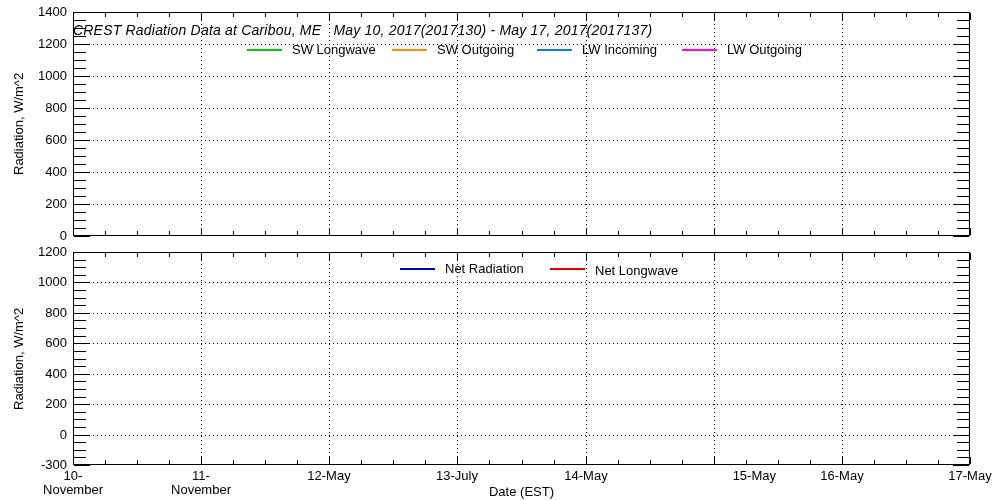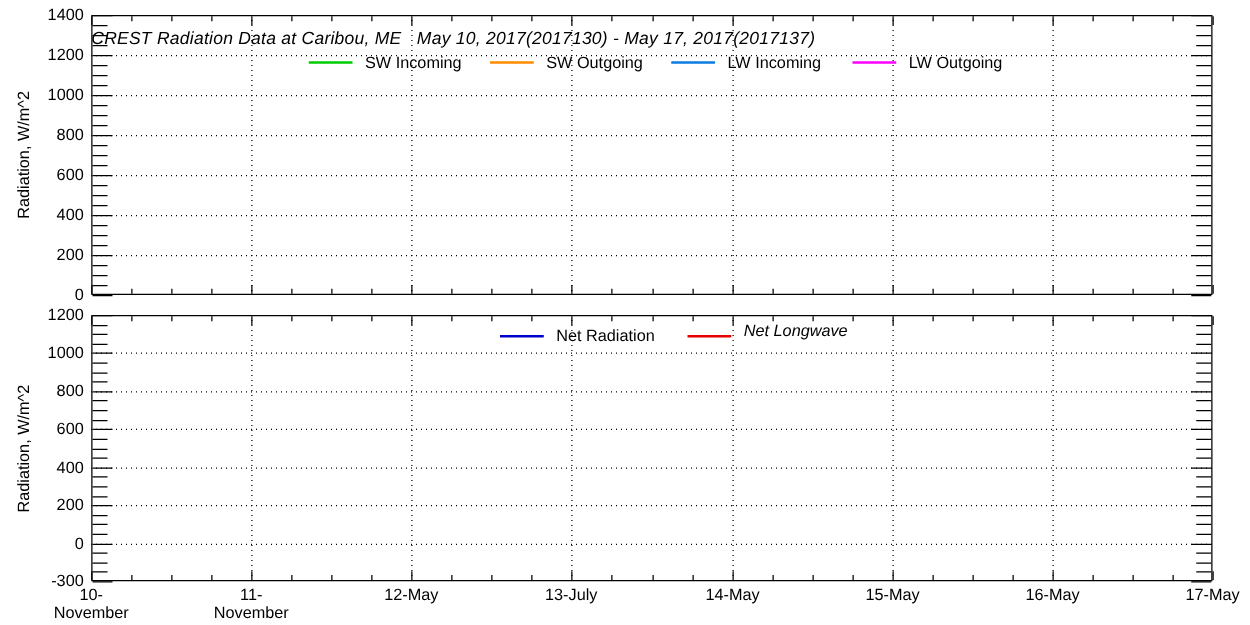--- a/index.html
+++ b/index.html
@@ -29,20 +29,21 @@
   .legend-line { position:absolute; height:2px; }
   .legend-label { position:absolute; font-size:13px; line-height:14px; white-space:nowrap; }
 </style>
 </head>
 <body>
 
 <div class="figure" id="figure">
   <div class="chart-title">CREST Radiation Data at Caribou, ME   May 10, 2017(2017130) - May 17, 2017(2017137)</div>
   <div class="yaxis-title" id="yaxis-title-top" style="left:11px; top:12px; height:224px;">Radiation, W/m^2</div>
   <div class="yaxis-title" id="yaxis-title-bottom" style="left:11px; top:252px; height:213px;">Radiation, W/m^2</div>
+  <div class="xaxis-title">Date (EST)</div>
 <div class="plot-box" style="left: 73px; top: 12px; width: 897px; height: 224px;"></div>
     <div class="tick" style="left: 74px; top: 236px; width: 16px; height: 1px;"></div>
     <div class="tick" style="left: 953px; top: 236px; width: 16px; height: 1px;"></div>
     <div class="ytick-label" style="left: 11px; top: 229px; width: 56px;">0</div>
     <div class="hgrid" style="left: 73px; top: 204px; width: 897px;"></div>
     <div class="tick" style="left: 74px; top: 204px; width: 16px; height: 1px;"></div>
     <div class="tick" style="left: 953px; top: 204px; width: 16px; height: 1px;"></div>
     <div class="ytick-label" style="left: 11px; top: 197px; width: 56px;">200</div>
     <div class="hgrid" style="left: 73px; top: 172px; width: 897px;"></div>
     <div class="tick" style="left: 74px; top: 172px; width: 16px; height: 1px;"></div>
@@ -261,21 +262,21 @@
     <div class="tick" style="left: 457px; top: 253px; width: 1px; height: 7px;"></div>
     <div class="tick" style="left: 457px; top: 457px; width: 1px; height: 7px;"></div>
     <div class="xtick-label" style="left: 427px; top: 469px; width: 60px;">13-July</div>
     <div class="vgrid" style="left: 586px; top: 252px; height: 213px;"></div>
     <div class="tick" style="left: 586px; top: 253px; width: 1px; height: 7px;"></div>
     <div class="tick" style="left: 586px; top: 457px; width: 1px; height: 7px;"></div>
     <div class="xtick-label" style="left: 556px; top: 469px; width: 60px;">14-May</div>
     <div class="vgrid" style="left: 714px; top: 252px; height: 213px;"></div>
     <div class="tick" style="left: 714px; top: 253px; width: 1px; height: 7px;"></div>
     <div class="tick" style="left: 714px; top: 457px; width: 1px; height: 7px;"></div>
-    <div class="xtick-label" style="left: 684px; top: 469px; width: 60px;">15-May</div>
+    <div class="xtick-label" style="left: 716px; top: 469px; width: 60px; text-align: right;">15-May</div>
     <div class="vgrid" style="left: 842px; top: 252px; height: 213px;"></div>
     <div class="tick" style="left: 842px; top: 253px; width: 1px; height: 7px;"></div>
     <div class="tick" style="left: 842px; top: 457px; width: 1px; height: 7px;"></div>
     <div class="xtick-label" style="left: 812px; top: 469px; width: 60px;">16-May</div>
     <div class="tick" style="left: 970px; top: 253px; width: 1px; height: 7px;"></div>
     <div class="tick" style="left: 970px; top: 457px; width: 1px; height: 7px;"></div>
     <div class="xtick-label" style="left: 940px; top: 469px; width: 60px;">17-May</div>
     <div class="tick" style="left: 105px; top: 253px; width: 1px; height: 4px;"></div>
     <div class="tick" style="left: 105px; top: 460px; width: 1px; height: 4px;"></div>
     <div class="tick" style="left: 137px; top: 253px; width: 1px; height: 4px;"></div>
@@ -312,24 +313,24 @@
     <div class="tick" style="left: 778px; top: 460px; width: 1px; height: 4px;"></div>
     <div class="tick" style="left: 810px; top: 253px; width: 1px; height: 4px;"></div>
     <div class="tick" style="left: 810px; top: 460px; width: 1px; height: 4px;"></div>
     <div class="tick" style="left: 874px; top: 253px; width: 1px; height: 4px;"></div>
     <div class="tick" style="left: 874px; top: 460px; width: 1px; height: 4px;"></div>
     <div class="tick" style="left: 906px; top: 253px; width: 1px; height: 4px;"></div>
     <div class="tick" style="left: 906px; top: 460px; width: 1px; height: 4px;"></div>
     <div class="tick" style="left: 938px; top: 253px; width: 1px; height: 4px;"></div>
     <div class="tick" style="left: 938px; top: 460px; width: 1px; height: 4px;"></div>
     <div class="legend-line" style="left: 247px; top: 49px; width: 35px; background: rgb(0, 204, 0);"></div>
-    <div class="legend-label" style="left: 292px; top: 43px;">SW Incoming</div>
+    <div class="legend-label" style="left: 292px; top: 43px;">SW Longwave</div>
     <div class="legend-line" style="left: 392px; top: 49px; width: 35px; background: rgb(255, 140, 0);"></div>
     <div class="legend-label" style="left: 437px; top: 43px;">SW Outgoing</div>
     <div class="legend-line" style="left: 537px; top: 49px; width: 35px; background: rgb(13, 123, 224);"></div>
     <div class="legend-label" style="left: 582px; top: 43px;">LW Incoming</div>
     <div class="legend-line" style="left: 682px; top: 49px; width: 35px; background: rgb(255, 0, 255);"></div>
     <div class="legend-label" style="left: 727px; top: 43px;">LW Outgoing</div>
     <div class="legend-line" style="left: 400px; top: 268px; width: 35px; background: rgb(0, 0, 204);"></div>
     <div class="legend-label" style="left: 445px; top: 262px;">Net Radiation</div>
     <div class="legend-line" style="left: 550px; top: 268px; width: 35px; background: rgb(232, 0, 0);"></div>
-    <div class="legend-label" style="left: 595px; top: 258px; font-style: italic;">Net Longwave</div>
+    <div class="legend-label" style="left: 595px; top: 264px;">Net Longwave</div>
   </div>
 
 </body></html>

